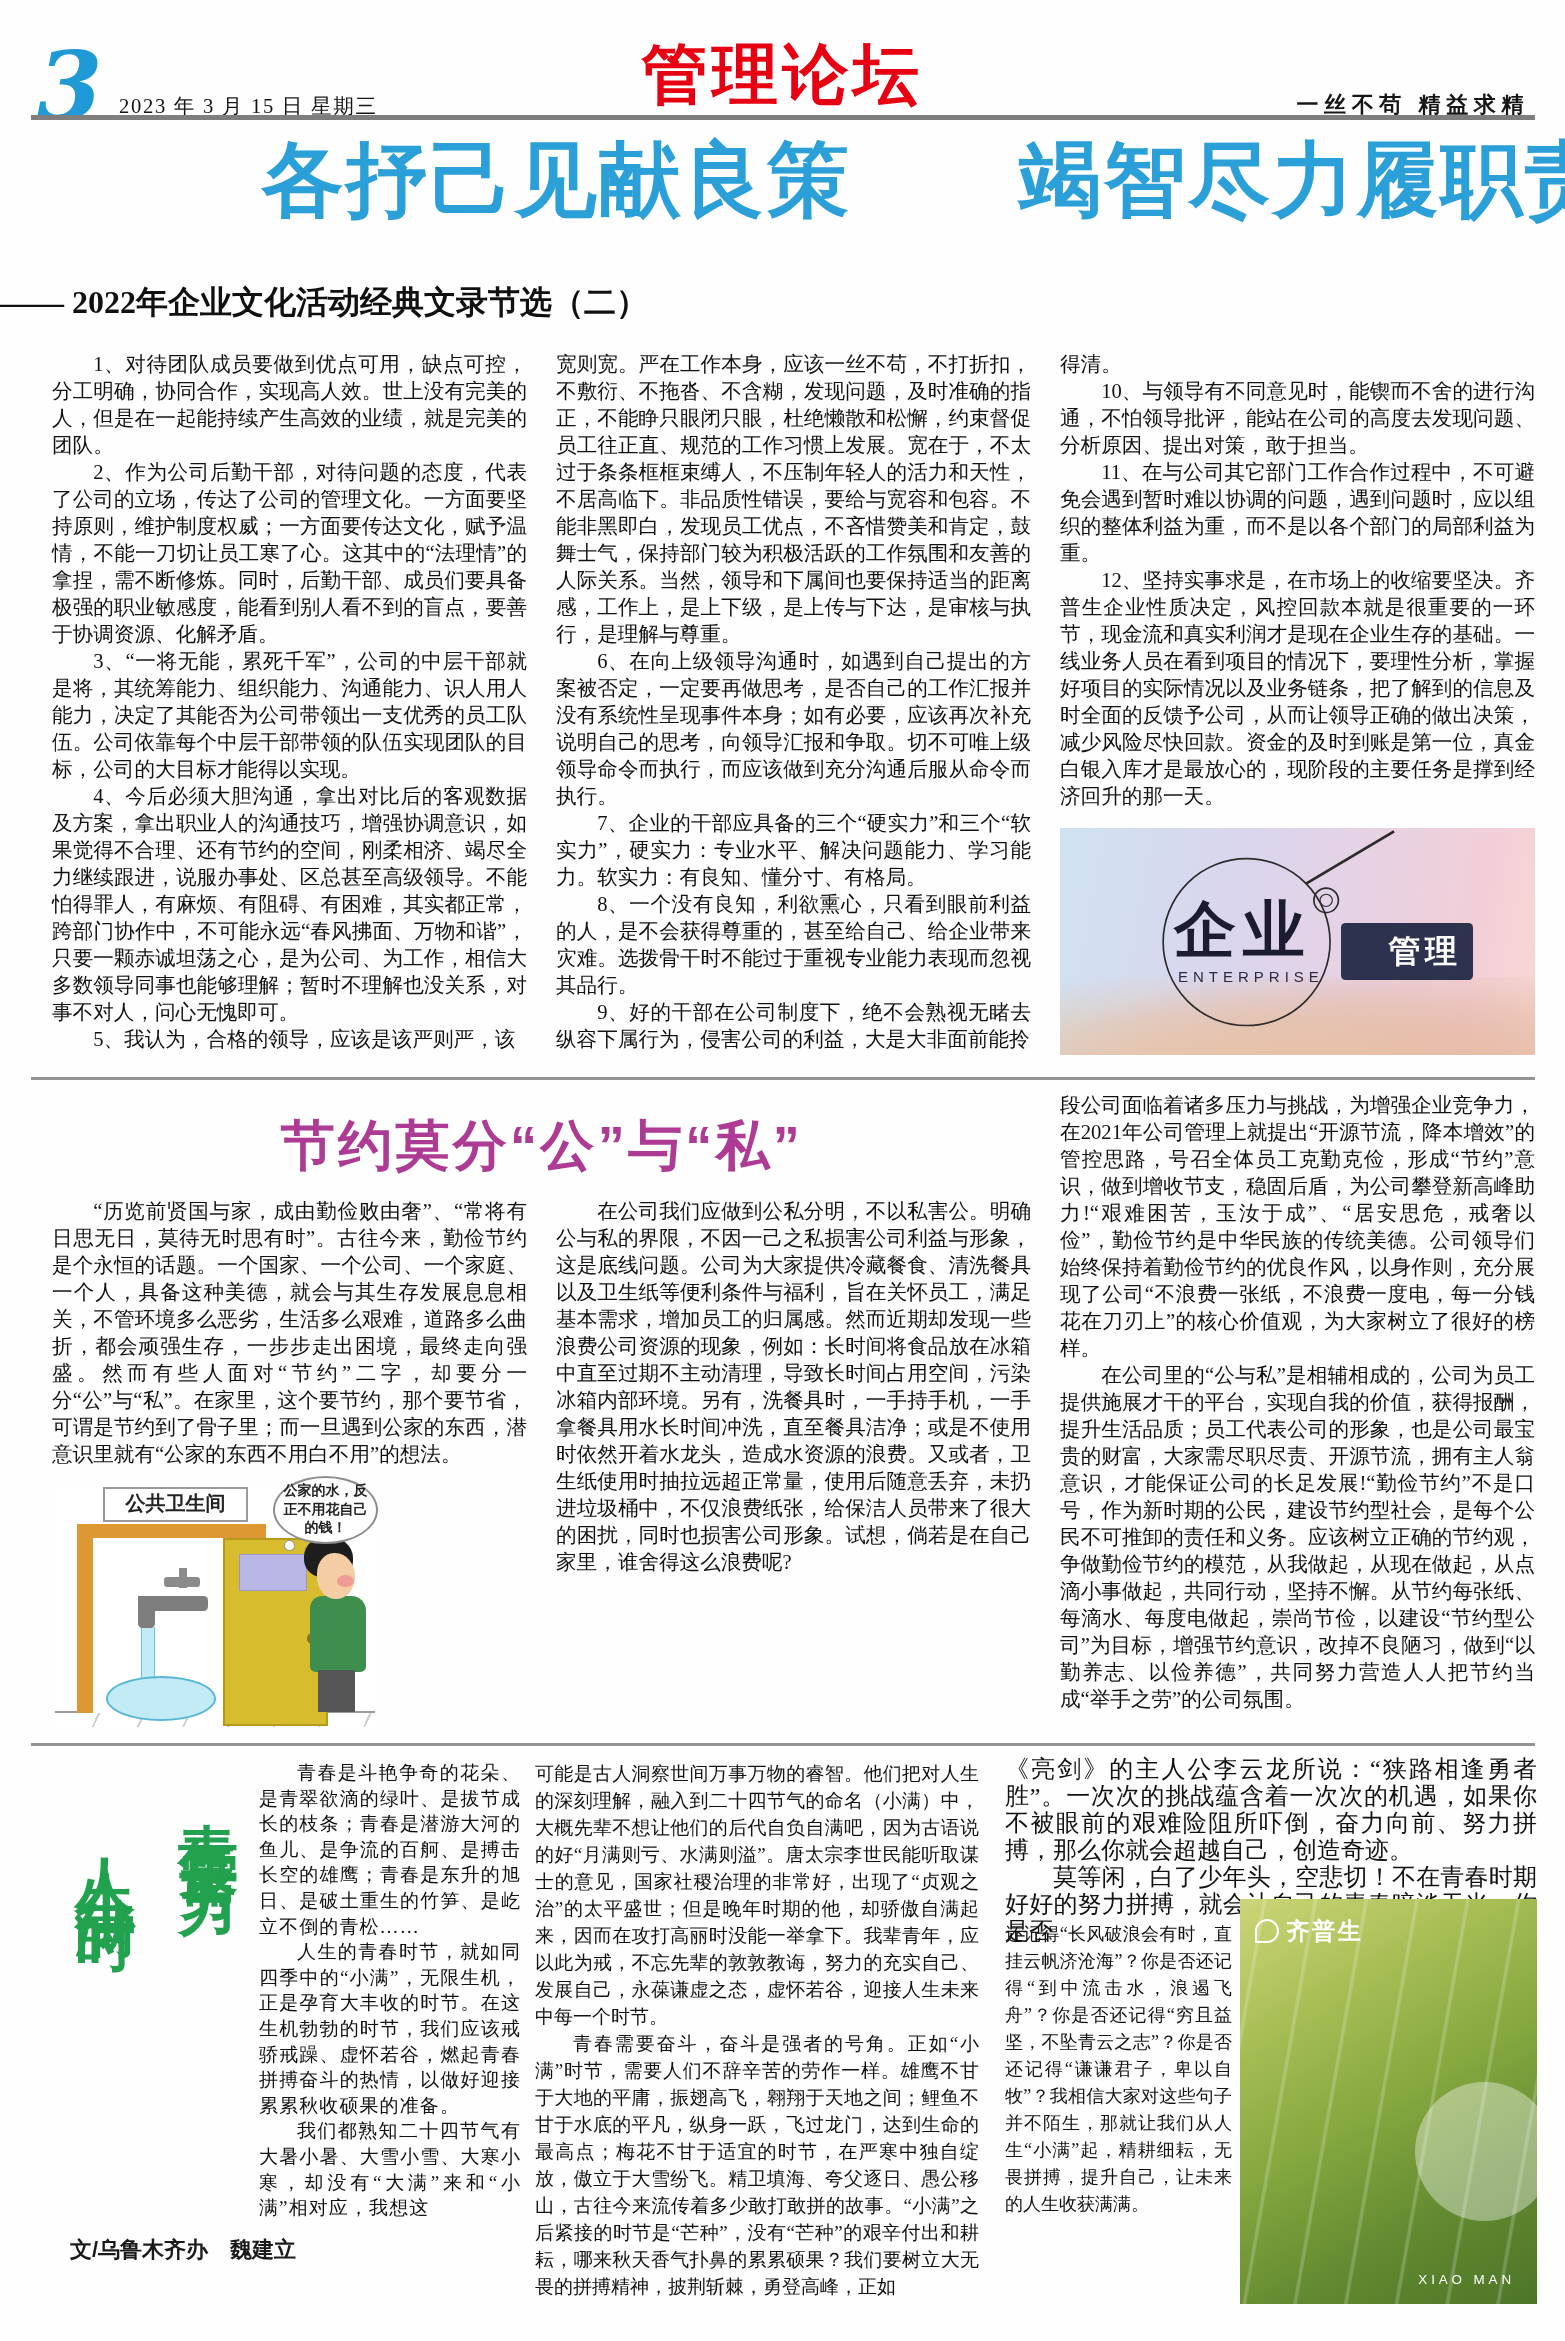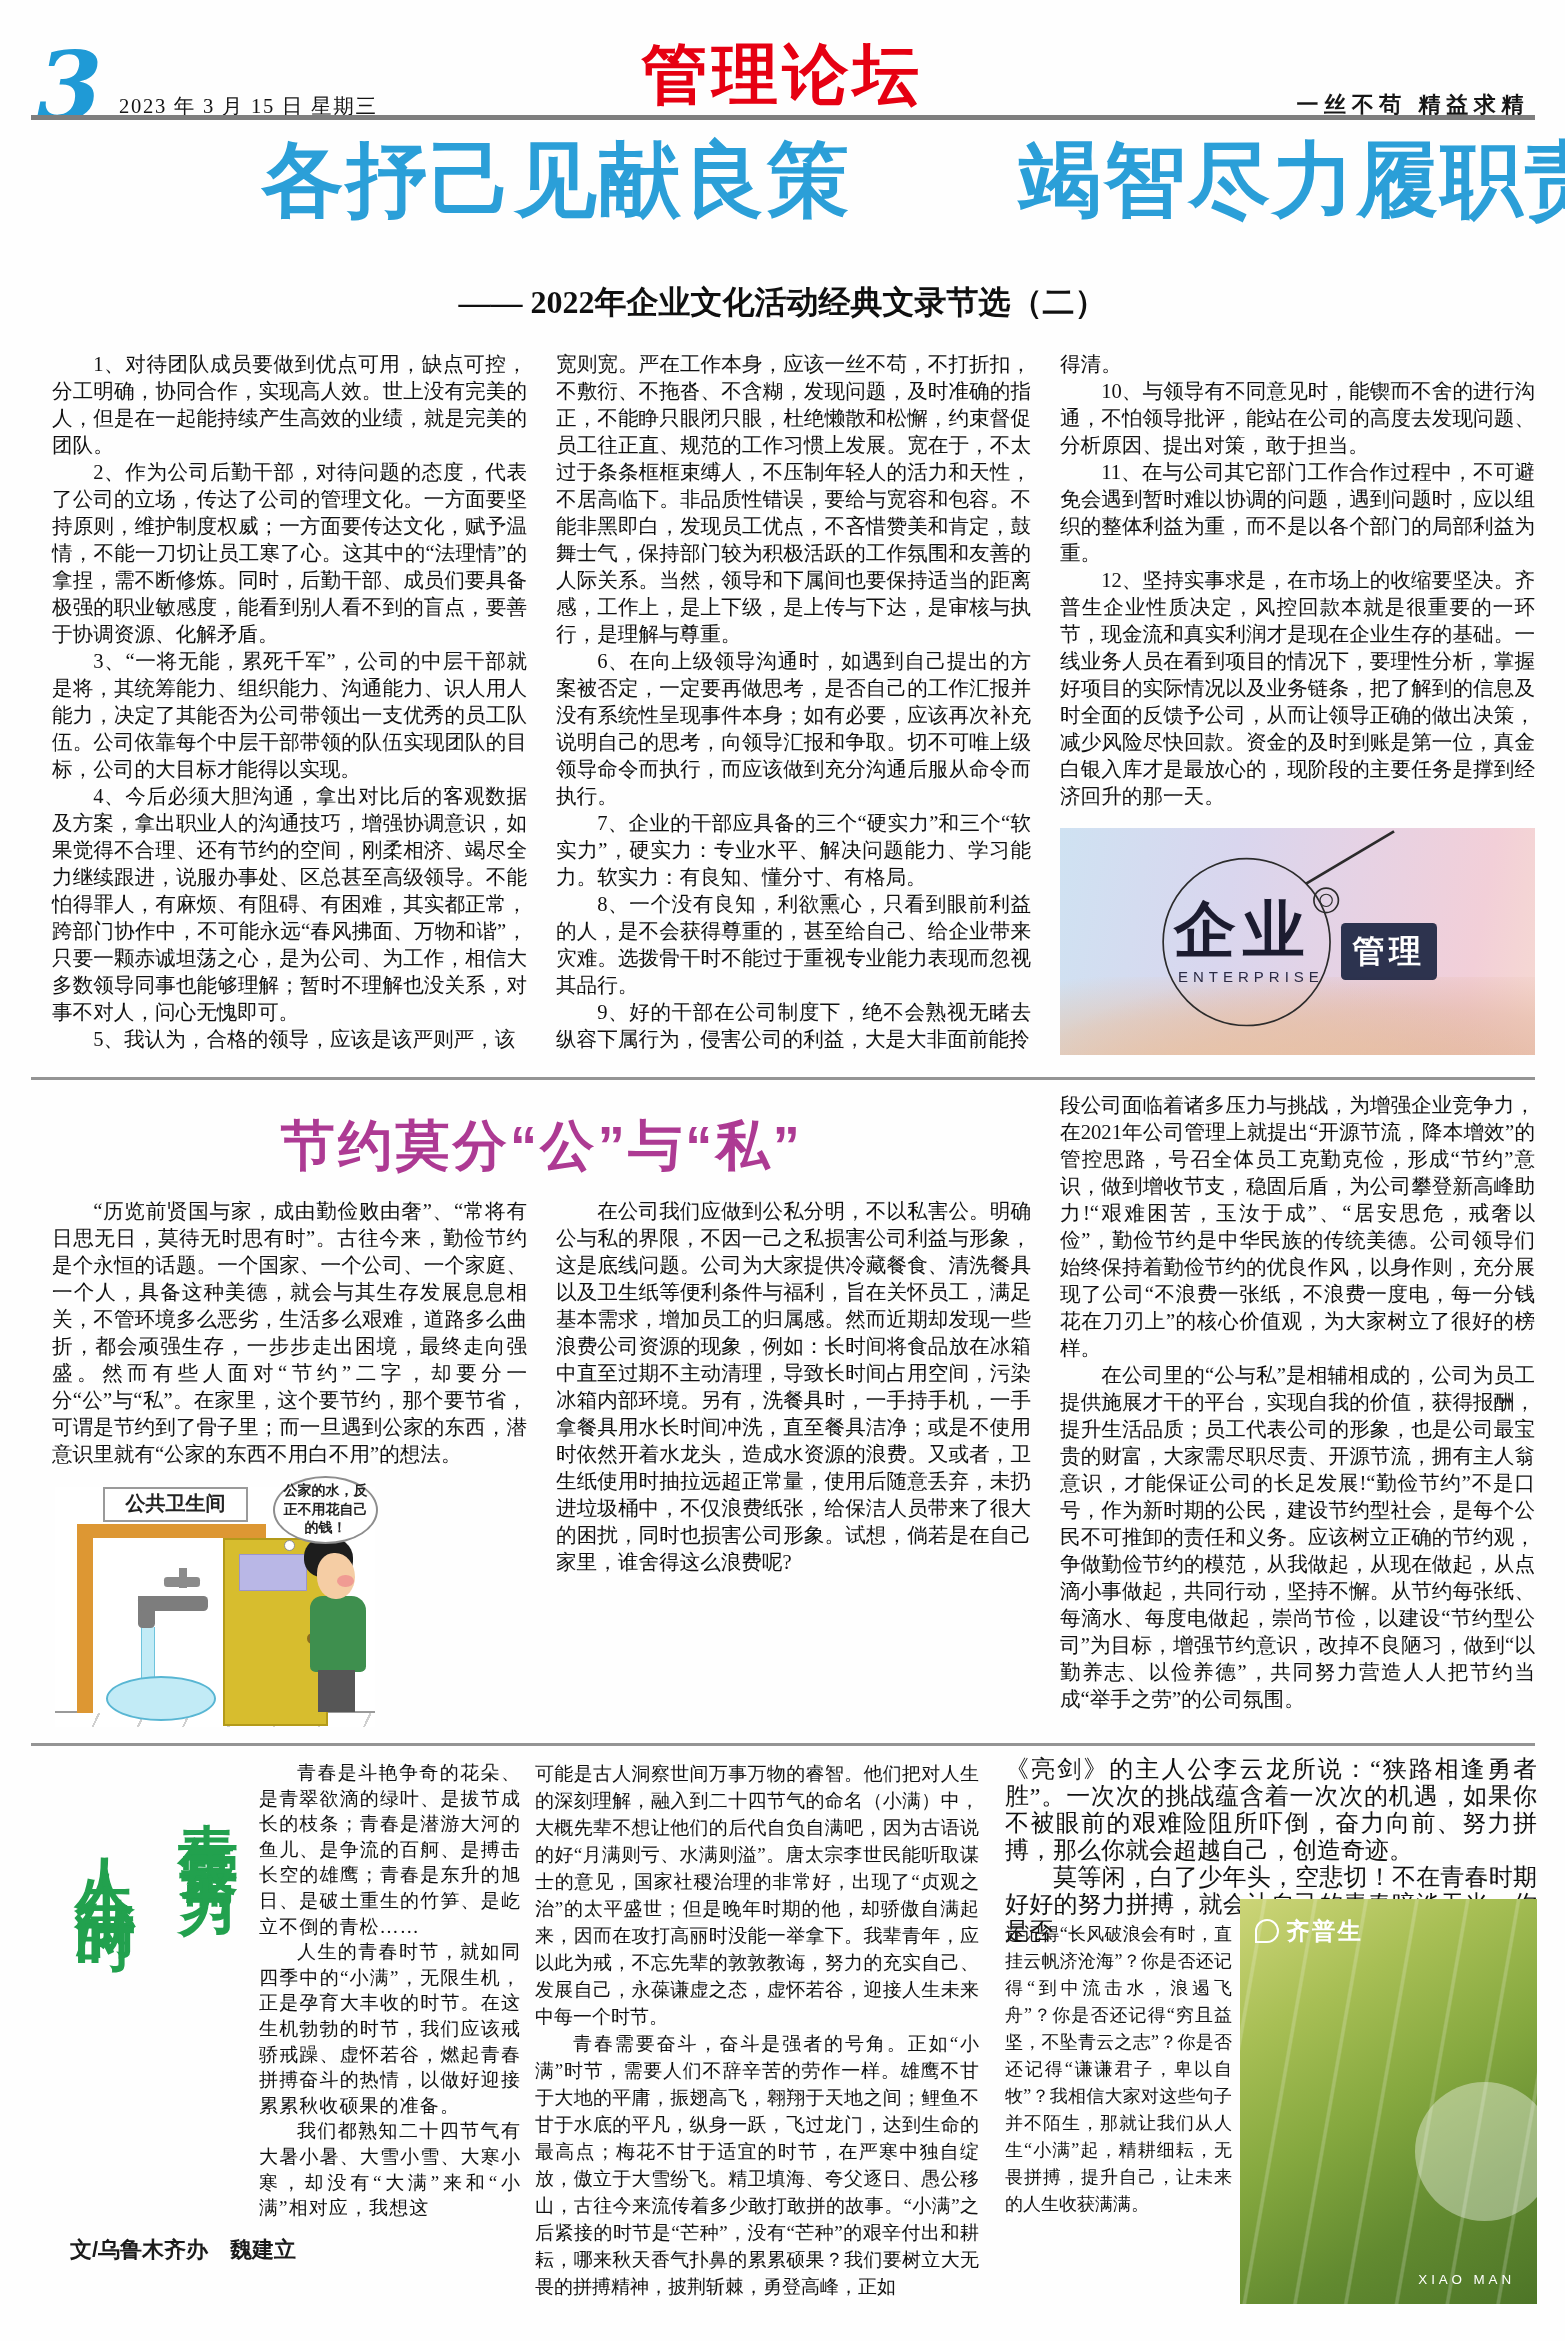--- a/index.html
+++ b/index.html
@@ -13,38 +13,38 @@
   .pagenum{left:37px;top:39px;font-size:94px;line-height:1;font-style:italic;font-weight:700;color:#1f9ad6;font-family:"DejaVu Serif",serif;}
   .date{left:119px;top:92px;font-size:20.6px;letter-spacing:1.7px;font-weight:500;color:#141414;font-family:Liberation Serif, serif;}
   .masthead{left:50%;transform:translateX(-50%);top:35px;font-size:66px;line-height:1.2;font-weight:800;color:#e60012;letter-spacing:4.5px;font-family:"Liberation Serif","DejaVu Serif",serif;}
   .slogan{right:36px;top:90px;font-size:22px;font-weight:700;letter-spacing:5.6px;color:#161616;font-family:"Liberation Sans","DejaVu Sans",sans-serif;}
   .rule{left:31px;width:1504px;background:#7e7e7e;}
   .r1{top:115px;height:5px;}
   .r2{top:1077px;height:3.3px;background:#949494;}
   .r3{top:1743px;height:3.3px;background:#949494;}
   
   .headline{left:0;width:100%;top:135px;text-align:right;font-size:82px;line-height:1.1;font-weight:900;color:#2b9fd8;letter-spacing:2.2px;font-family:"Liberation Sans","DejaVu Sans",sans-serif;margin-left:44px;}
-  .subtitle{left:0;width:100%;top:281px;text-align:center;font-size:32px;font-weight:700;color:#101010;}
+  .subtitle{left:0;width:100%;top:281px;font-size:32px;font-weight:700;color:#101010;}
   .col{font-size:20.6px;line-height:27px;text-align:justify;}
   .col p{margin:0;text-indent:2em;}
   .col p.cont{text-indent:0;}
   .mcol1{left:52px;top:351px;width:475px;}
   .mcol2{left:556px;top:351px;width:475px;}
   .mcol3{left:1060px;top:351px;width:475px;}
   
   .ent{left:1060px;top:828px;width:475px;height:227px;overflow:hidden;
        background:linear-gradient(100deg,#cfe2f2 0%,#d9d6ee 35%,#e6d2e4 60%,#f2cfd8 85%,#f6d9d2 100%);}
   .ent .hands{position:absolute;left:0;bottom:-33px;width:100%;height:111px;
        background:radial-gradient(ellipse at 30% 100%,#e9c3a4 0%,rgba(233,195,164,.55) 45%,rgba(233,195,164,0) 75%),
                   radial-gradient(ellipse at 75% 100%,#e2b49b 0%,rgba(226,180,155,.5) 50%,rgba(226,180,155,0) 80%);}
   .ent svg{position:absolute;left:0;top:0;}
   .e-zh{left:114px;top:60px;font-size:62px;font-weight:700;color:#1c1c30;letter-spacing:6.7px;}
   .e-en{left:118px;top:140px;font-size:15px;letter-spacing:5px;color:#2a2a44;font-family:"Liberation Sans","DejaVu Sans",sans-serif;}
   .e-box{left:281px;top:95px;width:96px;height:57px;background:rgba(18,28,58,.88);border-radius:4.5px;
-         color:#fff;font-size:32px;font-weight:700;text-align:center;line-height:57px;letter-spacing:4.5px;}
+         color:#fff;font-size:32px;font-weight:700;text-align:center;line-height:57px;letter-spacing:4.5px;padding-left:36px;}
   
   .t-head{left:52px;top:1110px;width:980px;text-align:center;font-size:54px;font-weight:900;color:#ad3a93;letter-spacing:3.3px;font-family:"Liberation Sans","DejaVu Sans",sans-serif;}
   .tcol1{left:52px;top:1198px;width:475px;}
   .tcol2{left:556px;top:1198px;width:475px;}
   .tcol3{left:1060px;top:1092px;width:475px;}
   
   .cart{left:55px;top:1487px;width:320px;height:240px;background:#fff;}
   .cart .floor{position:absolute;left:0;bottom:0;width:100%;height:14.5px;border-top:2.2px solid #9a9a9a;
        background:repeating-linear-gradient(115deg,#fff 0 39px,#cfcfcf 39px 41px);}
   .c-sign{left:48px;top:0;width:141px;height:31px;background:#fff;border:2.2px solid #9a9a9a;

